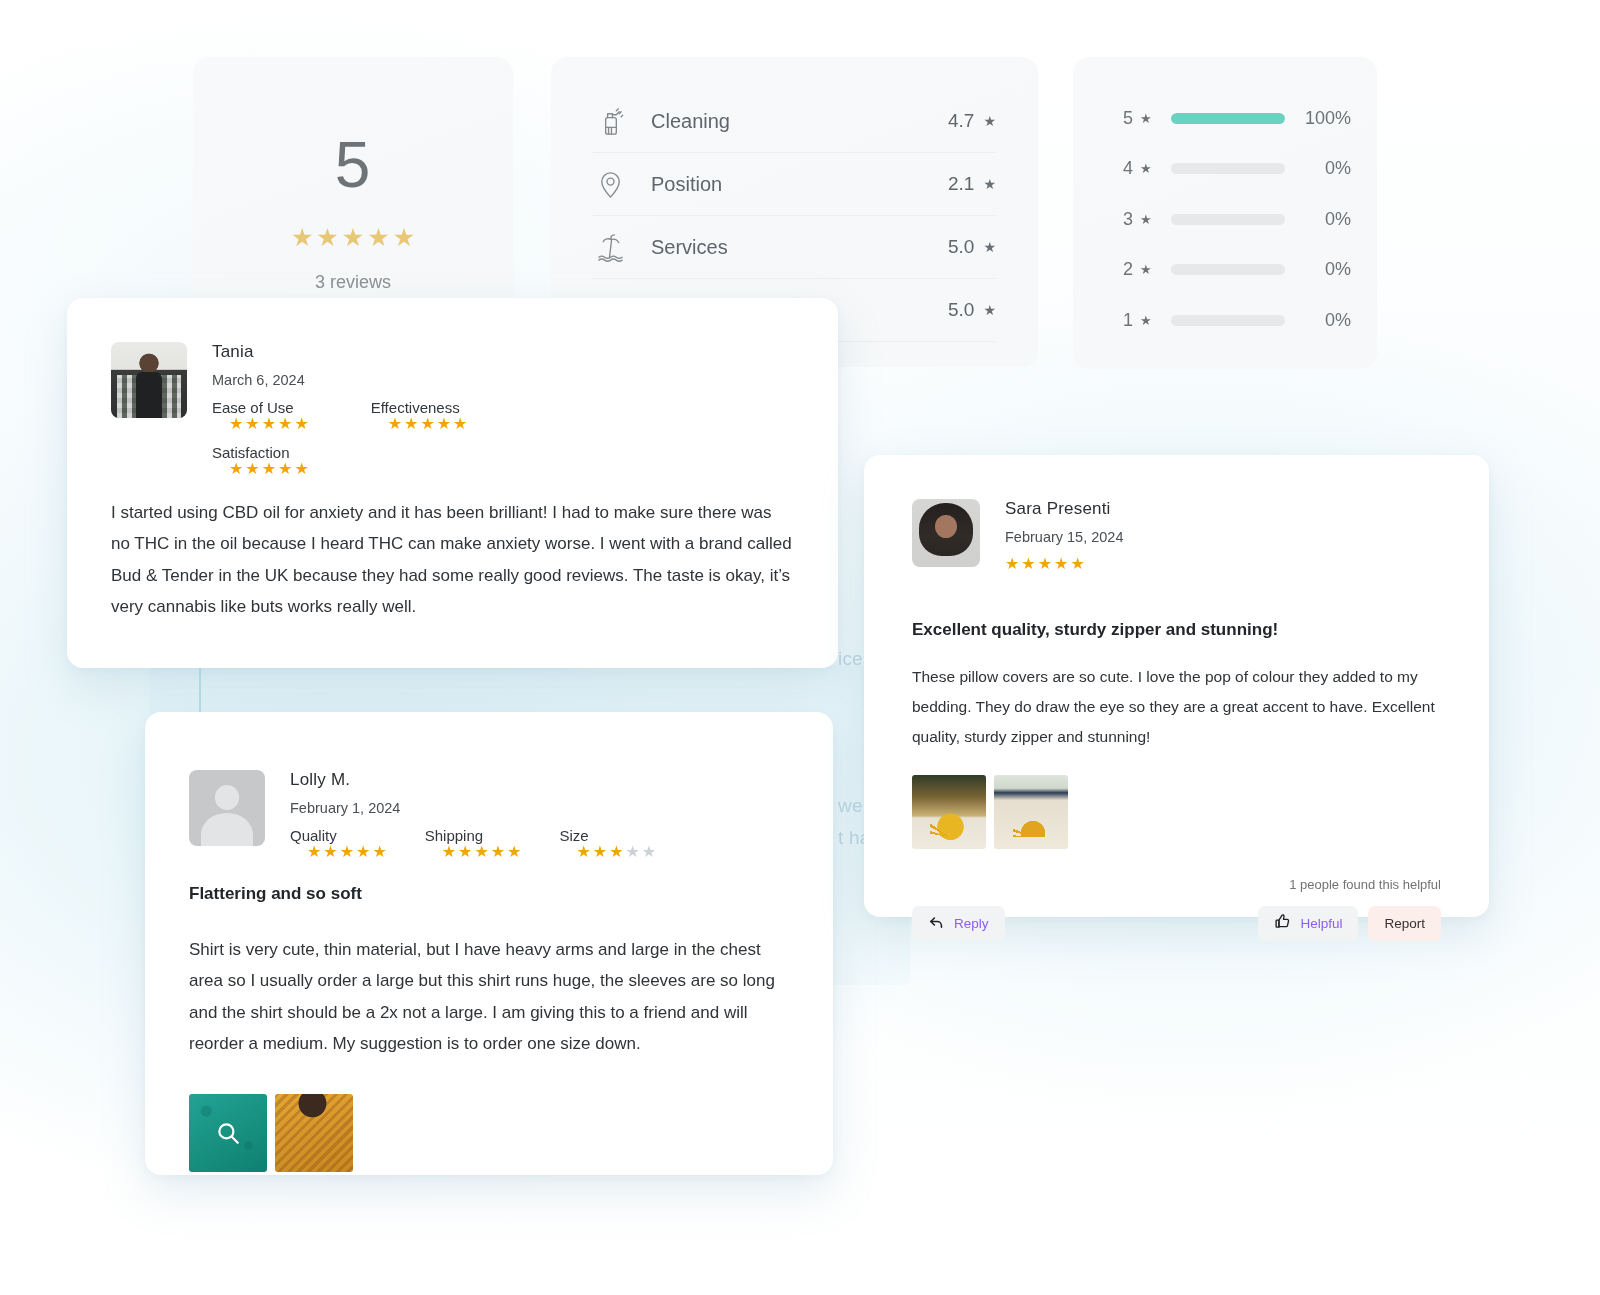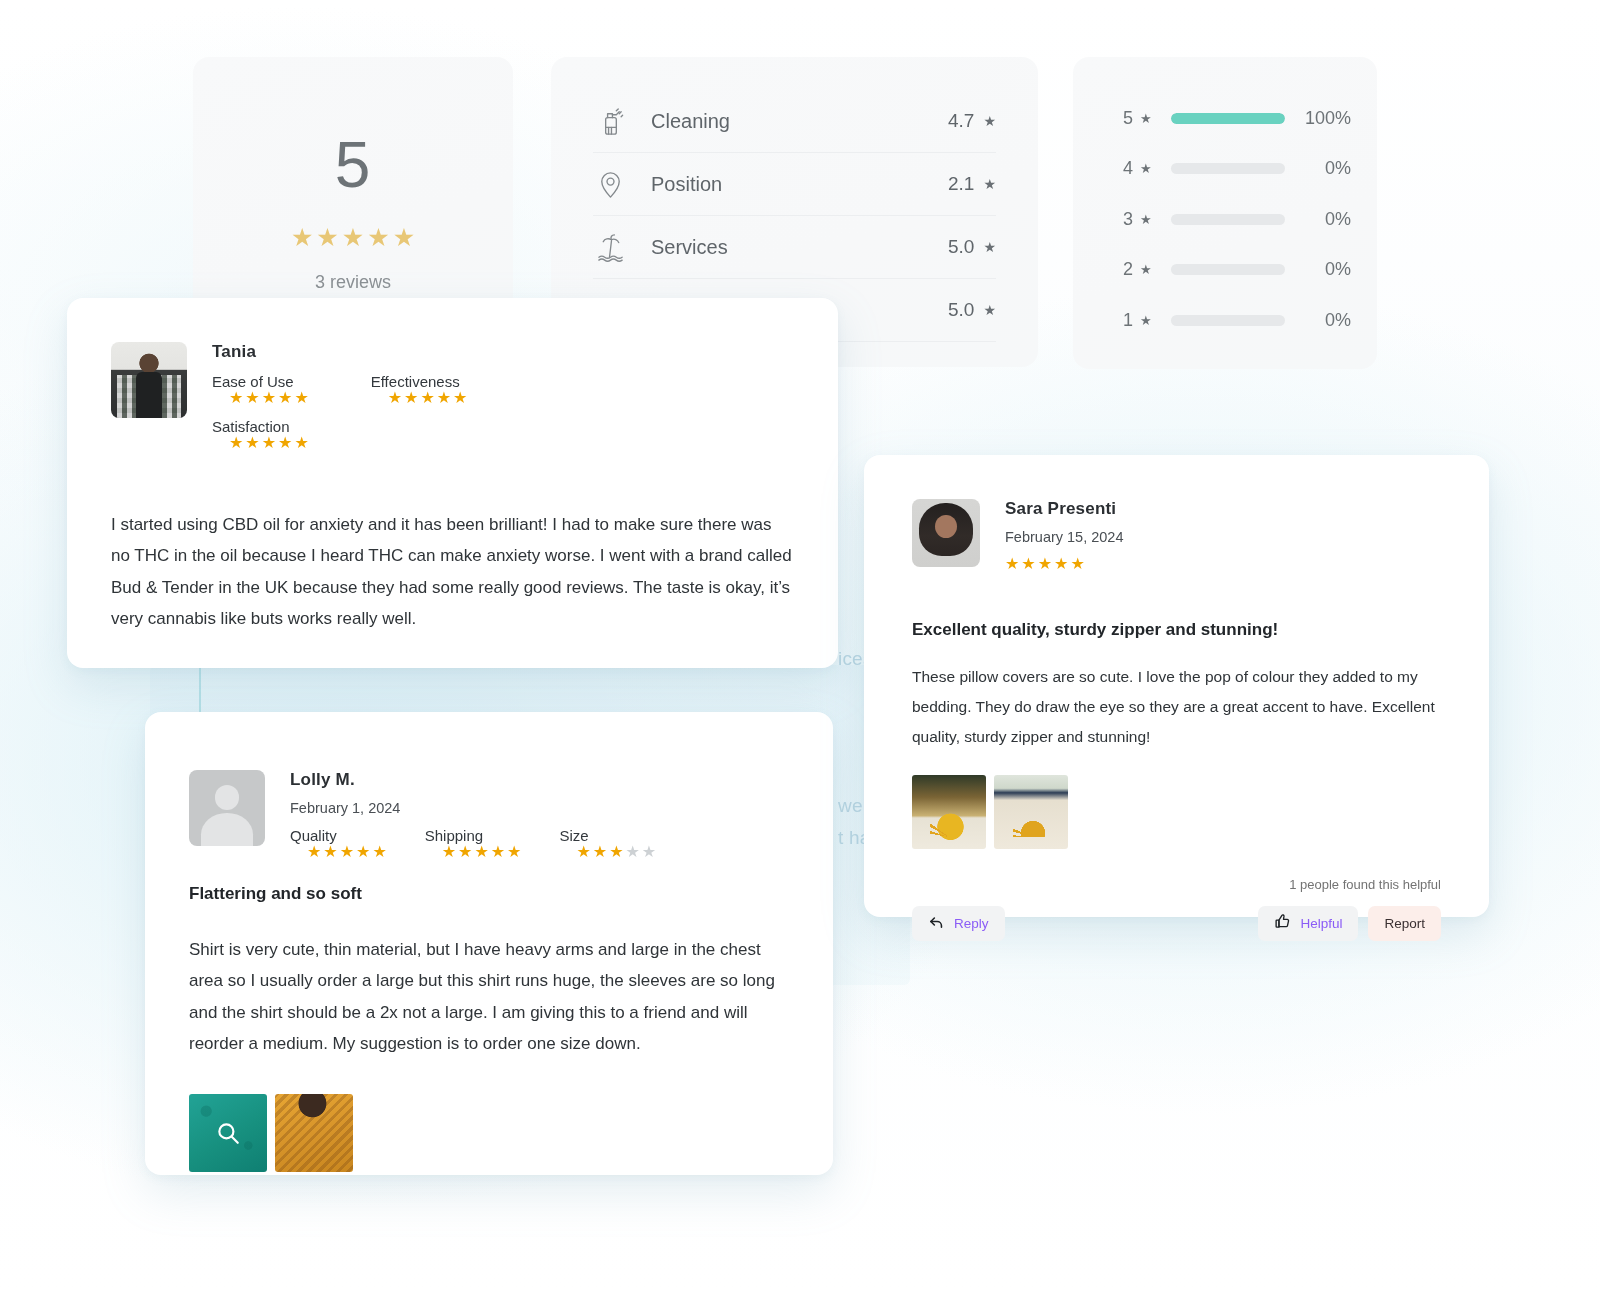--- a/index.html
+++ b/index.html
@@ -140,21 +140,21 @@
   .review-head { display: flex; }
   .avatar-img {
     width: 76px; height: 76px;
     border-radius: 8px;
     flex: 0 0 76px;
     overflow: hidden;
     position: relative;
   }
   .avatar-meta { margin-left: 25px; flex: 1 1 auto; min-width: 0; }
   .reviewer-name {
-    font-size: 17px; font-weight: bold; color: #2b2f33;
+    font-size: 17px; font-weight: normal; color: #2b2f33;
     letter-spacing: 0.2px;
   }
   .review-date {
     margin-top: 10px;
     font-size: 14.5px; color: #4a4f54;
   }
   .rating-rows { margin-top: 11px; }
   .rating-line { display: flex; align-items: center; flex-wrap: wrap; }
   .rating-line + .rating-line { margin-top: 12px; }
   .rating-item { display: flex; align-items: flex-start; flex-direction: column; }
@@ -180,21 +180,21 @@
     position: relative;
   }
   .zoom-badge {
     position: absolute; inset: 0;
     display: flex; align-items: center; justify-content: center;
     color: #ffffff;
   }
 
   
   #review-card-tania { left: 67px; top: 298px; width: 771px; height: 370px; padding: 44px 44px 0 44px; }
-  #review-card-tania .review-body { margin-top: 58px; }
+  #review-card-tania .review-body { margin-top: 20px; }
 
   
   #review-card-lolly { left: 145px; top: 712px; width: 688px; height: 463px; padding: 58px 44px 0 44px; }
   #review-card-lolly .review-title { margin-top: 24px; }
   #review-card-lolly .review-body { margin-top: 30px; }
   #review-card-lolly .photo-strip { margin-top: 34px; }
 
   
   #review-card-sara { left: 864px; top: 455px; width: 625px; height: 462px; padding: 44px 48px 0 48px; }
   #review-card-sara .avatar-img { width: 68px; height: 68px; flex-basis: 68px; }
@@ -457,20 +457,21 @@
         <div class="dist-pct">0%</div>
       </div>
     </div>
 </div>
 
 <div class="card card-float" id="review-card-tania">
   <div class="review-head">
     <div class="avatar-img img-tania"></div>
     <div class="avatar-meta">
       <div class="reviewer-name">Tania</div>
+      <div class="review-date">March 6, 2024</div>
       <div class="rating-rows" id="tania-ratings">
           <div class="rating-line">
             <div class="rating-item">
               <span class="rating-item-label">Ease of Use</span>
               <div class="stars-sm">
                 <span class="s">★</span>
                 <span class="s">★</span>
                 <span class="s">★</span>
                 <span class="s">★</span>
                 <span class="s">★</span>

